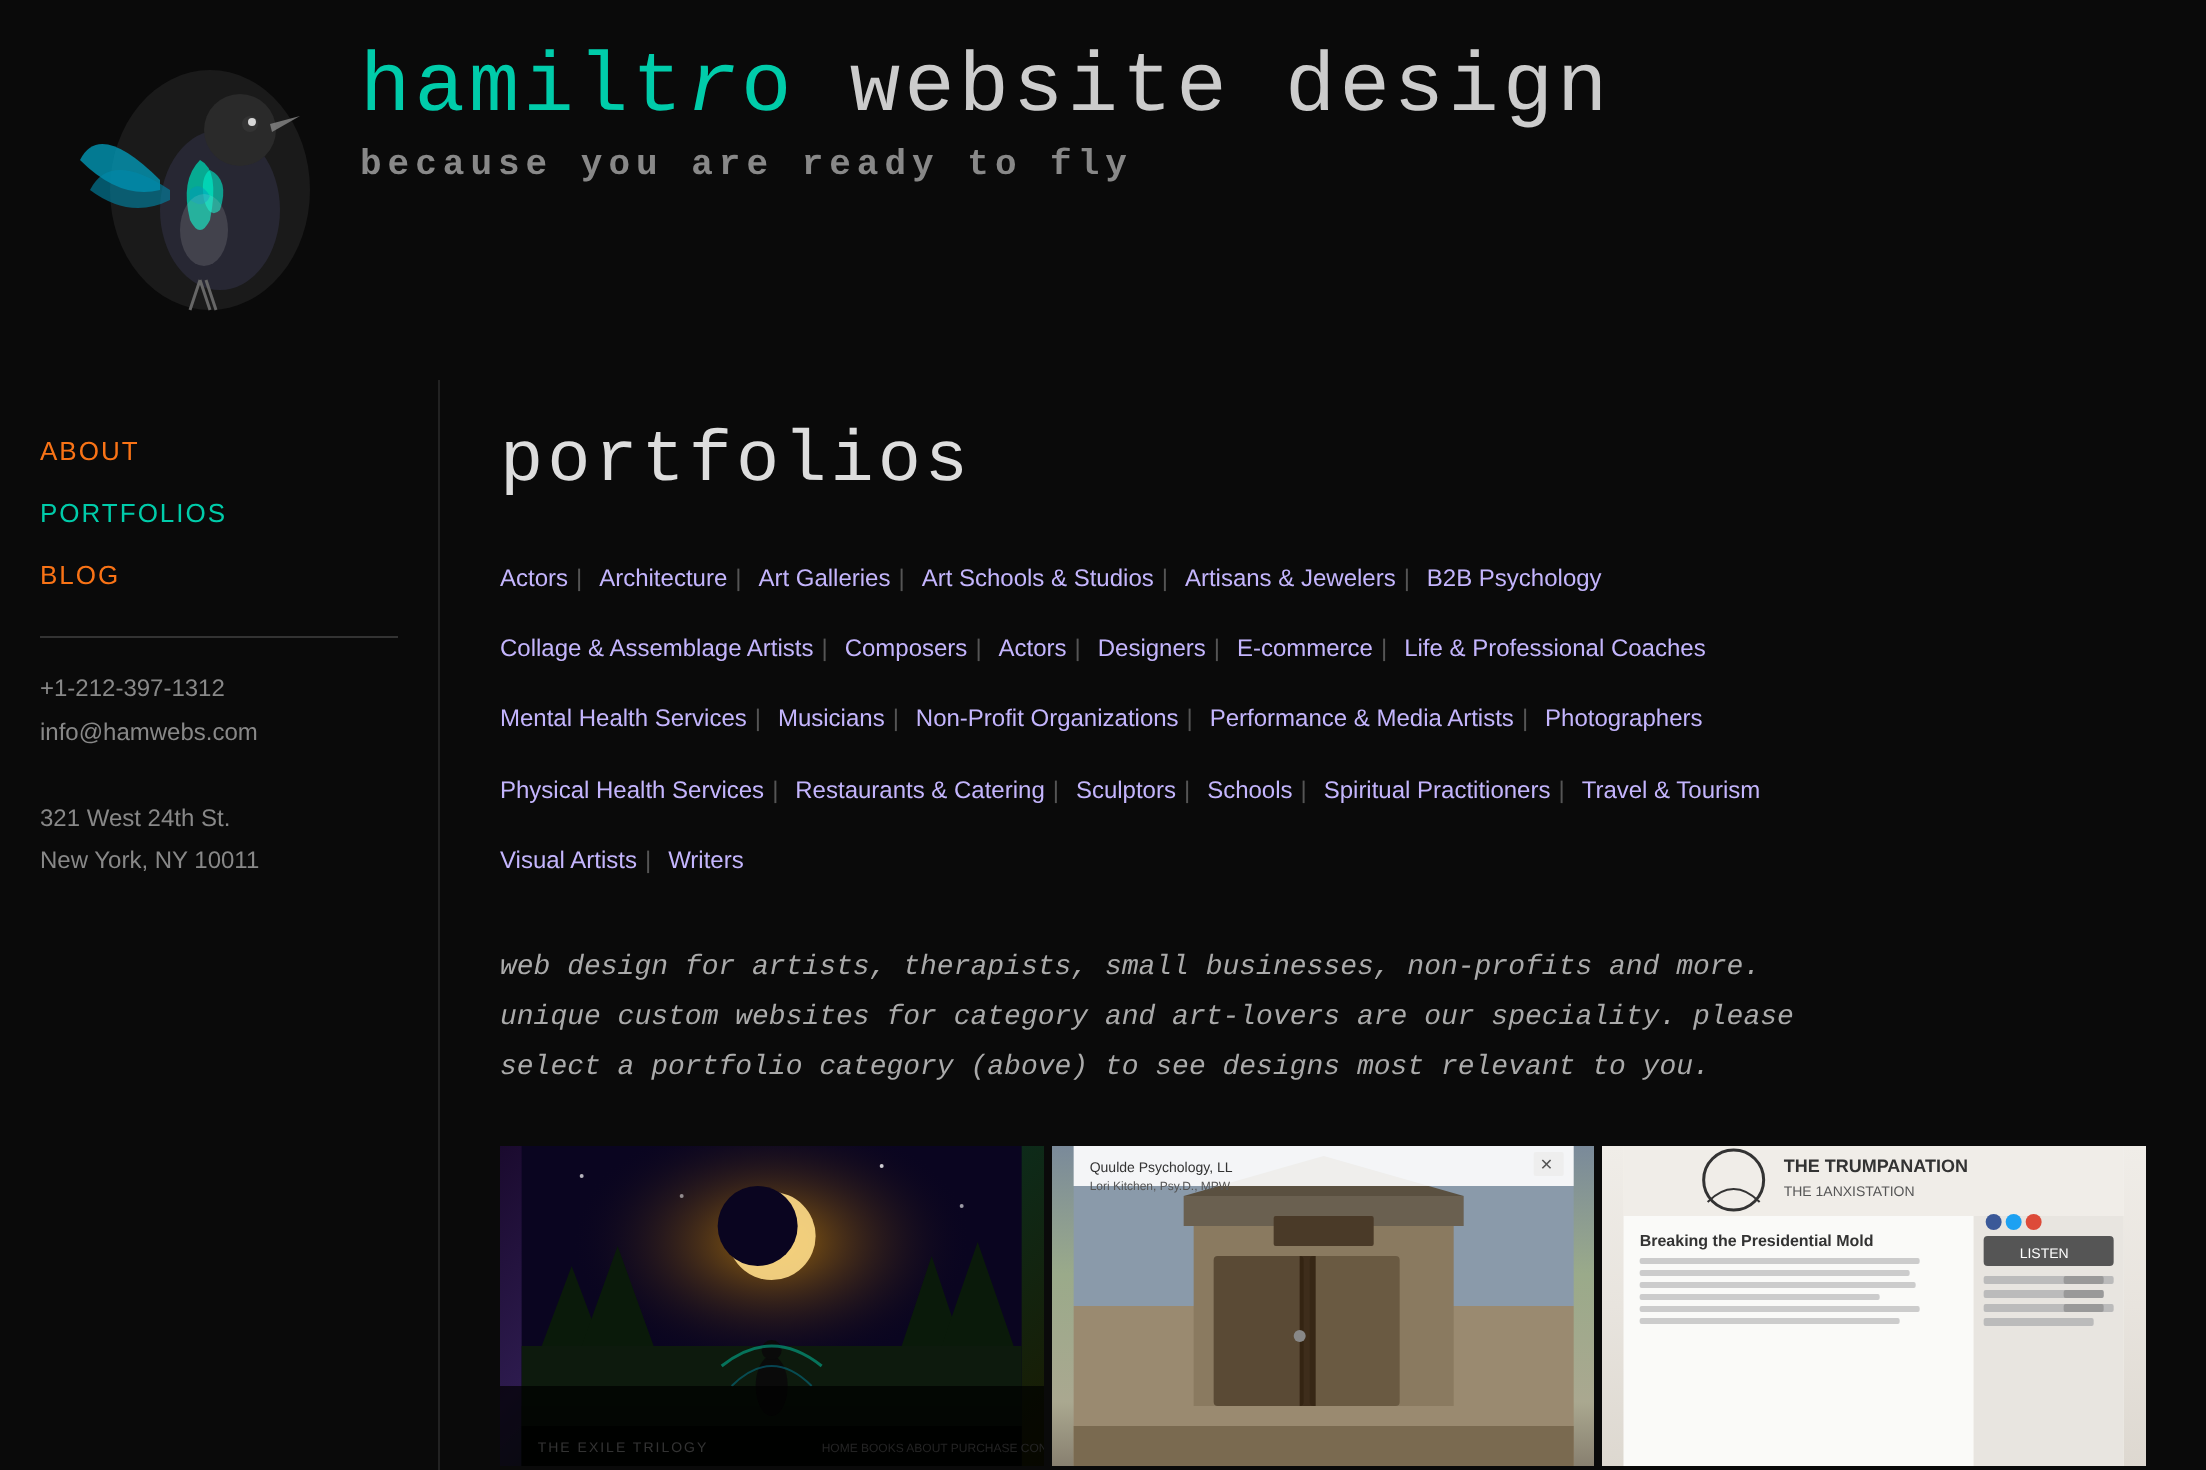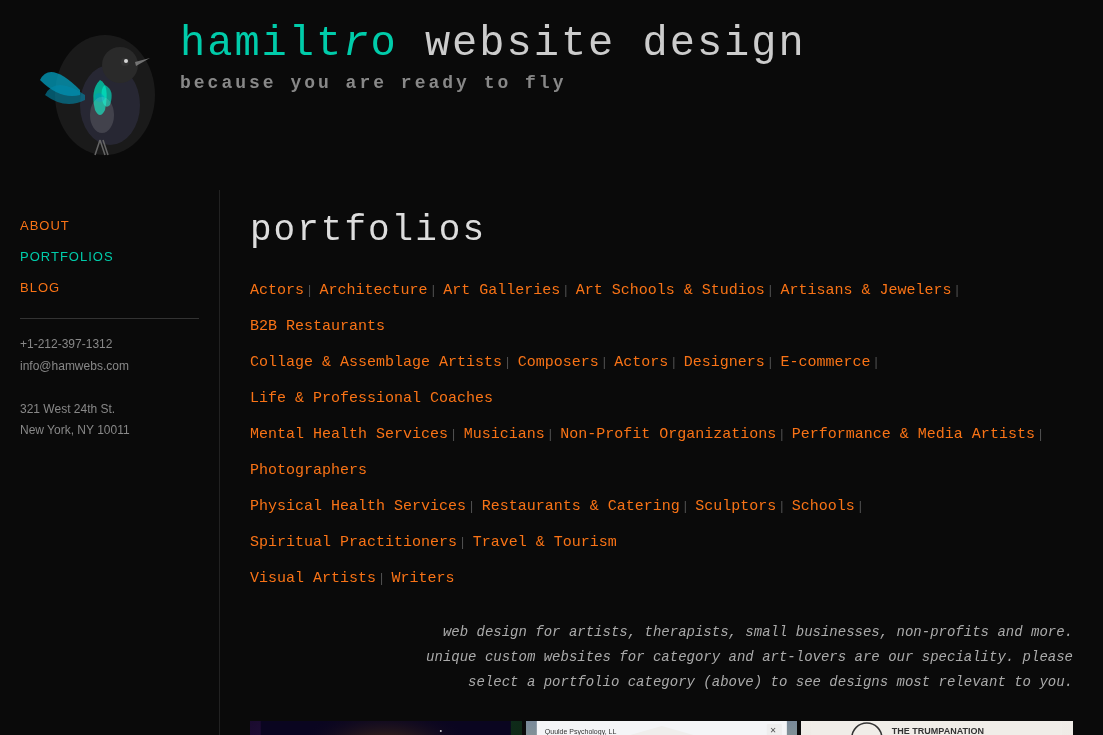--- a/index.html
+++ b/index.html
@@ -103,41 +103,40 @@
       margin-bottom: 20px;
       letter-spacing: 2px;
     }
 
     
     #portfolio-nav {
       margin-bottom: 25px;
       line-height: 2.2;
     }
     .nav-link {
-      color: #f97316;
+      color: #c4b5fd;
       text-decoration: none;
-      font-size: 15px;
-      font-family: Liberation Mono, monospace;
+      font-size: 12px;
+      font-family: Liberation Sans, sans-serif;
       white-space: nowrap;
     }
     .nav-separator {
       color: #555;
       margin: 0 4px;
       font-size: 12px;
     }
 
     
     #description {
       font-family: 'Courier New', monospace;
       font-size: 14px;
       color: #aaa;
       line-height: 1.8;
       margin-bottom: 25px;
       font-style: italic;
-      text-align: right;
     }
 
     
     #portfolio-grid {
       display: grid;
       grid-template-columns: 1fr 1fr 1fr;
       gap: 4px;
     }
     .portfolio-item {
       width: 100%;
@@ -232,21 +231,21 @@
 
   <div id="main">
     <h1 id="page-title">portfolios</h1>
 
     <div id="portfolio-nav">
       <a class="nav-link" href="#">Actors</a><span class="nav-separator">|</span>
       <a class="nav-link" href="#">Architecture</a><span class="nav-separator">|</span>
       <a class="nav-link" href="#">Art Galleries</a><span class="nav-separator">|</span>
       <a class="nav-link" href="#">Art Schools &amp; Studios</a><span class="nav-separator">|</span>
       <a class="nav-link" href="#">Artisans &amp; Jewelers</a><span class="nav-separator">|</span>
-      <a class="nav-link" href="#">B2B Restaurants</a><br>
+      <a class="nav-link" href="#">B2B Psychology</a><br>
       <a class="nav-link" href="#">Collage &amp; Assemblage Artists</a><span class="nav-separator">|</span>
       <a class="nav-link" href="#">Composers</a><span class="nav-separator">|</span>
       <a class="nav-link" href="#">Actors</a><span class="nav-separator">|</span>
       <a class="nav-link" href="#">Designers</a><span class="nav-separator">|</span>
       <a class="nav-link" href="#">E-commerce</a><span class="nav-separator">|</span>
       <a class="nav-link" href="#">Life &amp; Professional Coaches</a><br>
       <a class="nav-link" href="#">Mental Health Services</a><span class="nav-separator">|</span>
       <a class="nav-link" href="#">Musicians</a><span class="nav-separator">|</span>
       <a class="nav-link" href="#">Non-Profit Organizations</a><span class="nav-separator">|</span>
       <a class="nav-link" href="#">Performance &amp; Media Artists</a><span class="nav-separator">|</span>

